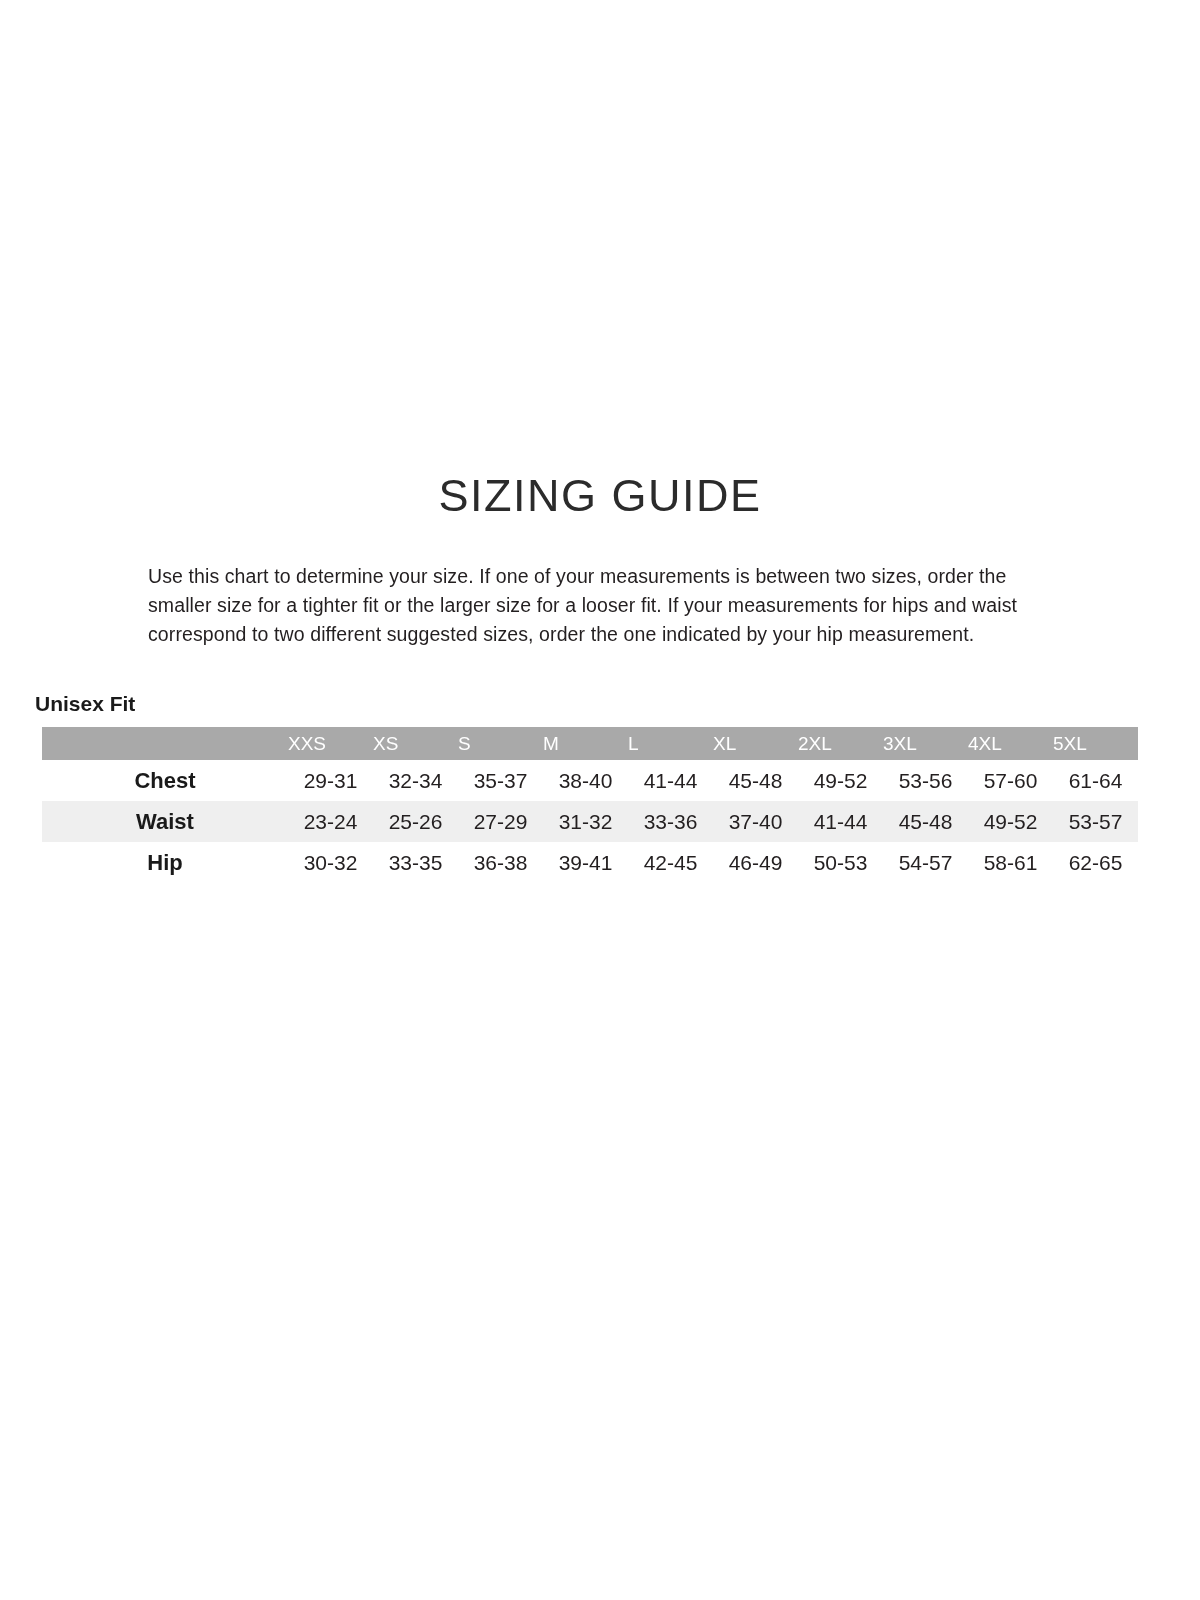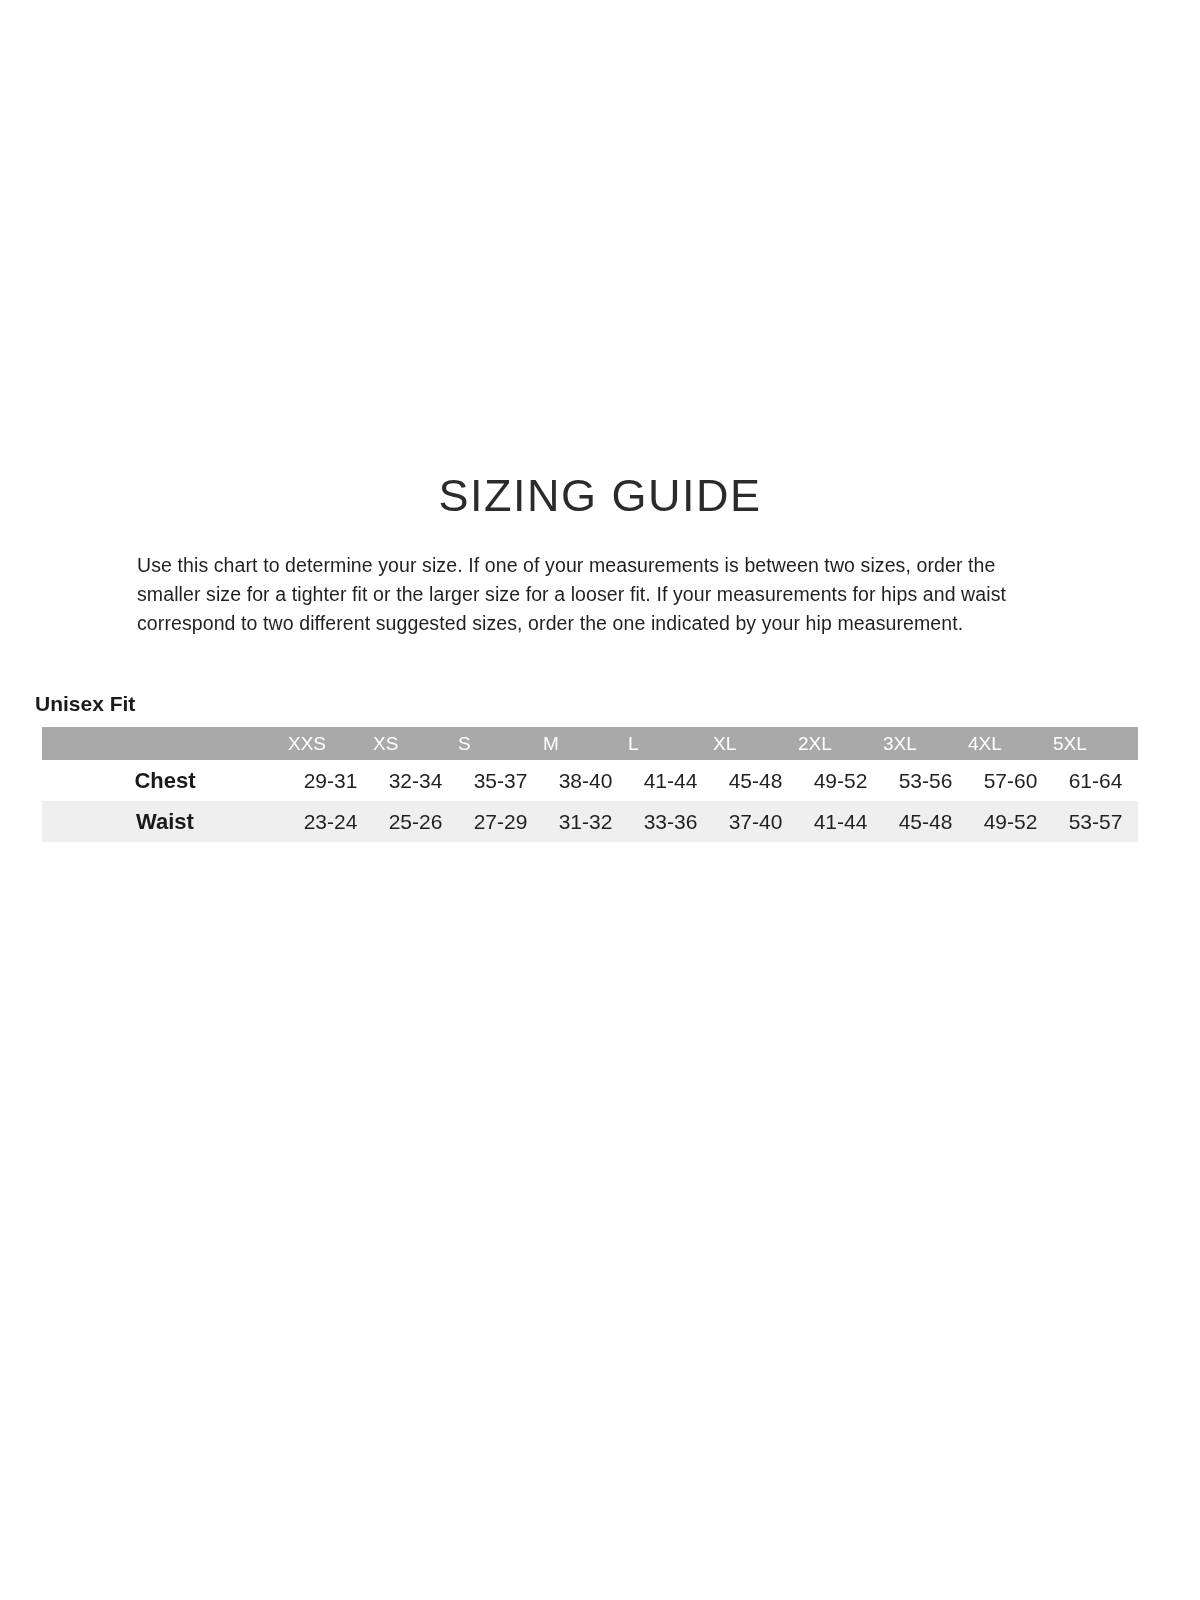--- a/index.html
+++ b/index.html
@@ -30,21 +30,21 @@
   }
   .intro {
     position: absolute;
     top: 547px;
     left: 133px;
     width: 922px;
     font-size: 19.5px;
     line-height: 29px;
     letter-spacing: 0.1px;
     color: #231f20;
-    margin: 4px;
+    margin: 15px;
   }
   .section-title {
     position: absolute;
     top: 692px;
     left: 35px;
     font-size: 21px;
     font-weight: 700;
     color: #1a1a1a;
   }
   .size-table {
@@ -125,15 +125,28 @@
           <div class="td">25-26</div>
           <div class="td">27-29</div>
           <div class="td">31-32</div>
           <div class="td">33-36</div>
           <div class="td">37-40</div>
           <div class="td">41-44</div>
           <div class="td">45-48</div>
           <div class="td">49-52</div>
           <div class="td">53-57</div>
         </div>
+        <div class="tr">
+          <div class="td row-label">Hip</div>
+          <div class="td">30-32</div>
+          <div class="td">33-35</div>
+          <div class="td">36-38</div>
+          <div class="td">39-41</div>
+          <div class="td">42-45</div>
+          <div class="td">46-49</div>
+          <div class="td">50-53</div>
+          <div class="td">54-57</div>
+          <div class="td">58-61</div>
+          <div class="td">62-65</div>
+        </div>
       </div>
   </div>
 </div>
 
 </body></html>

